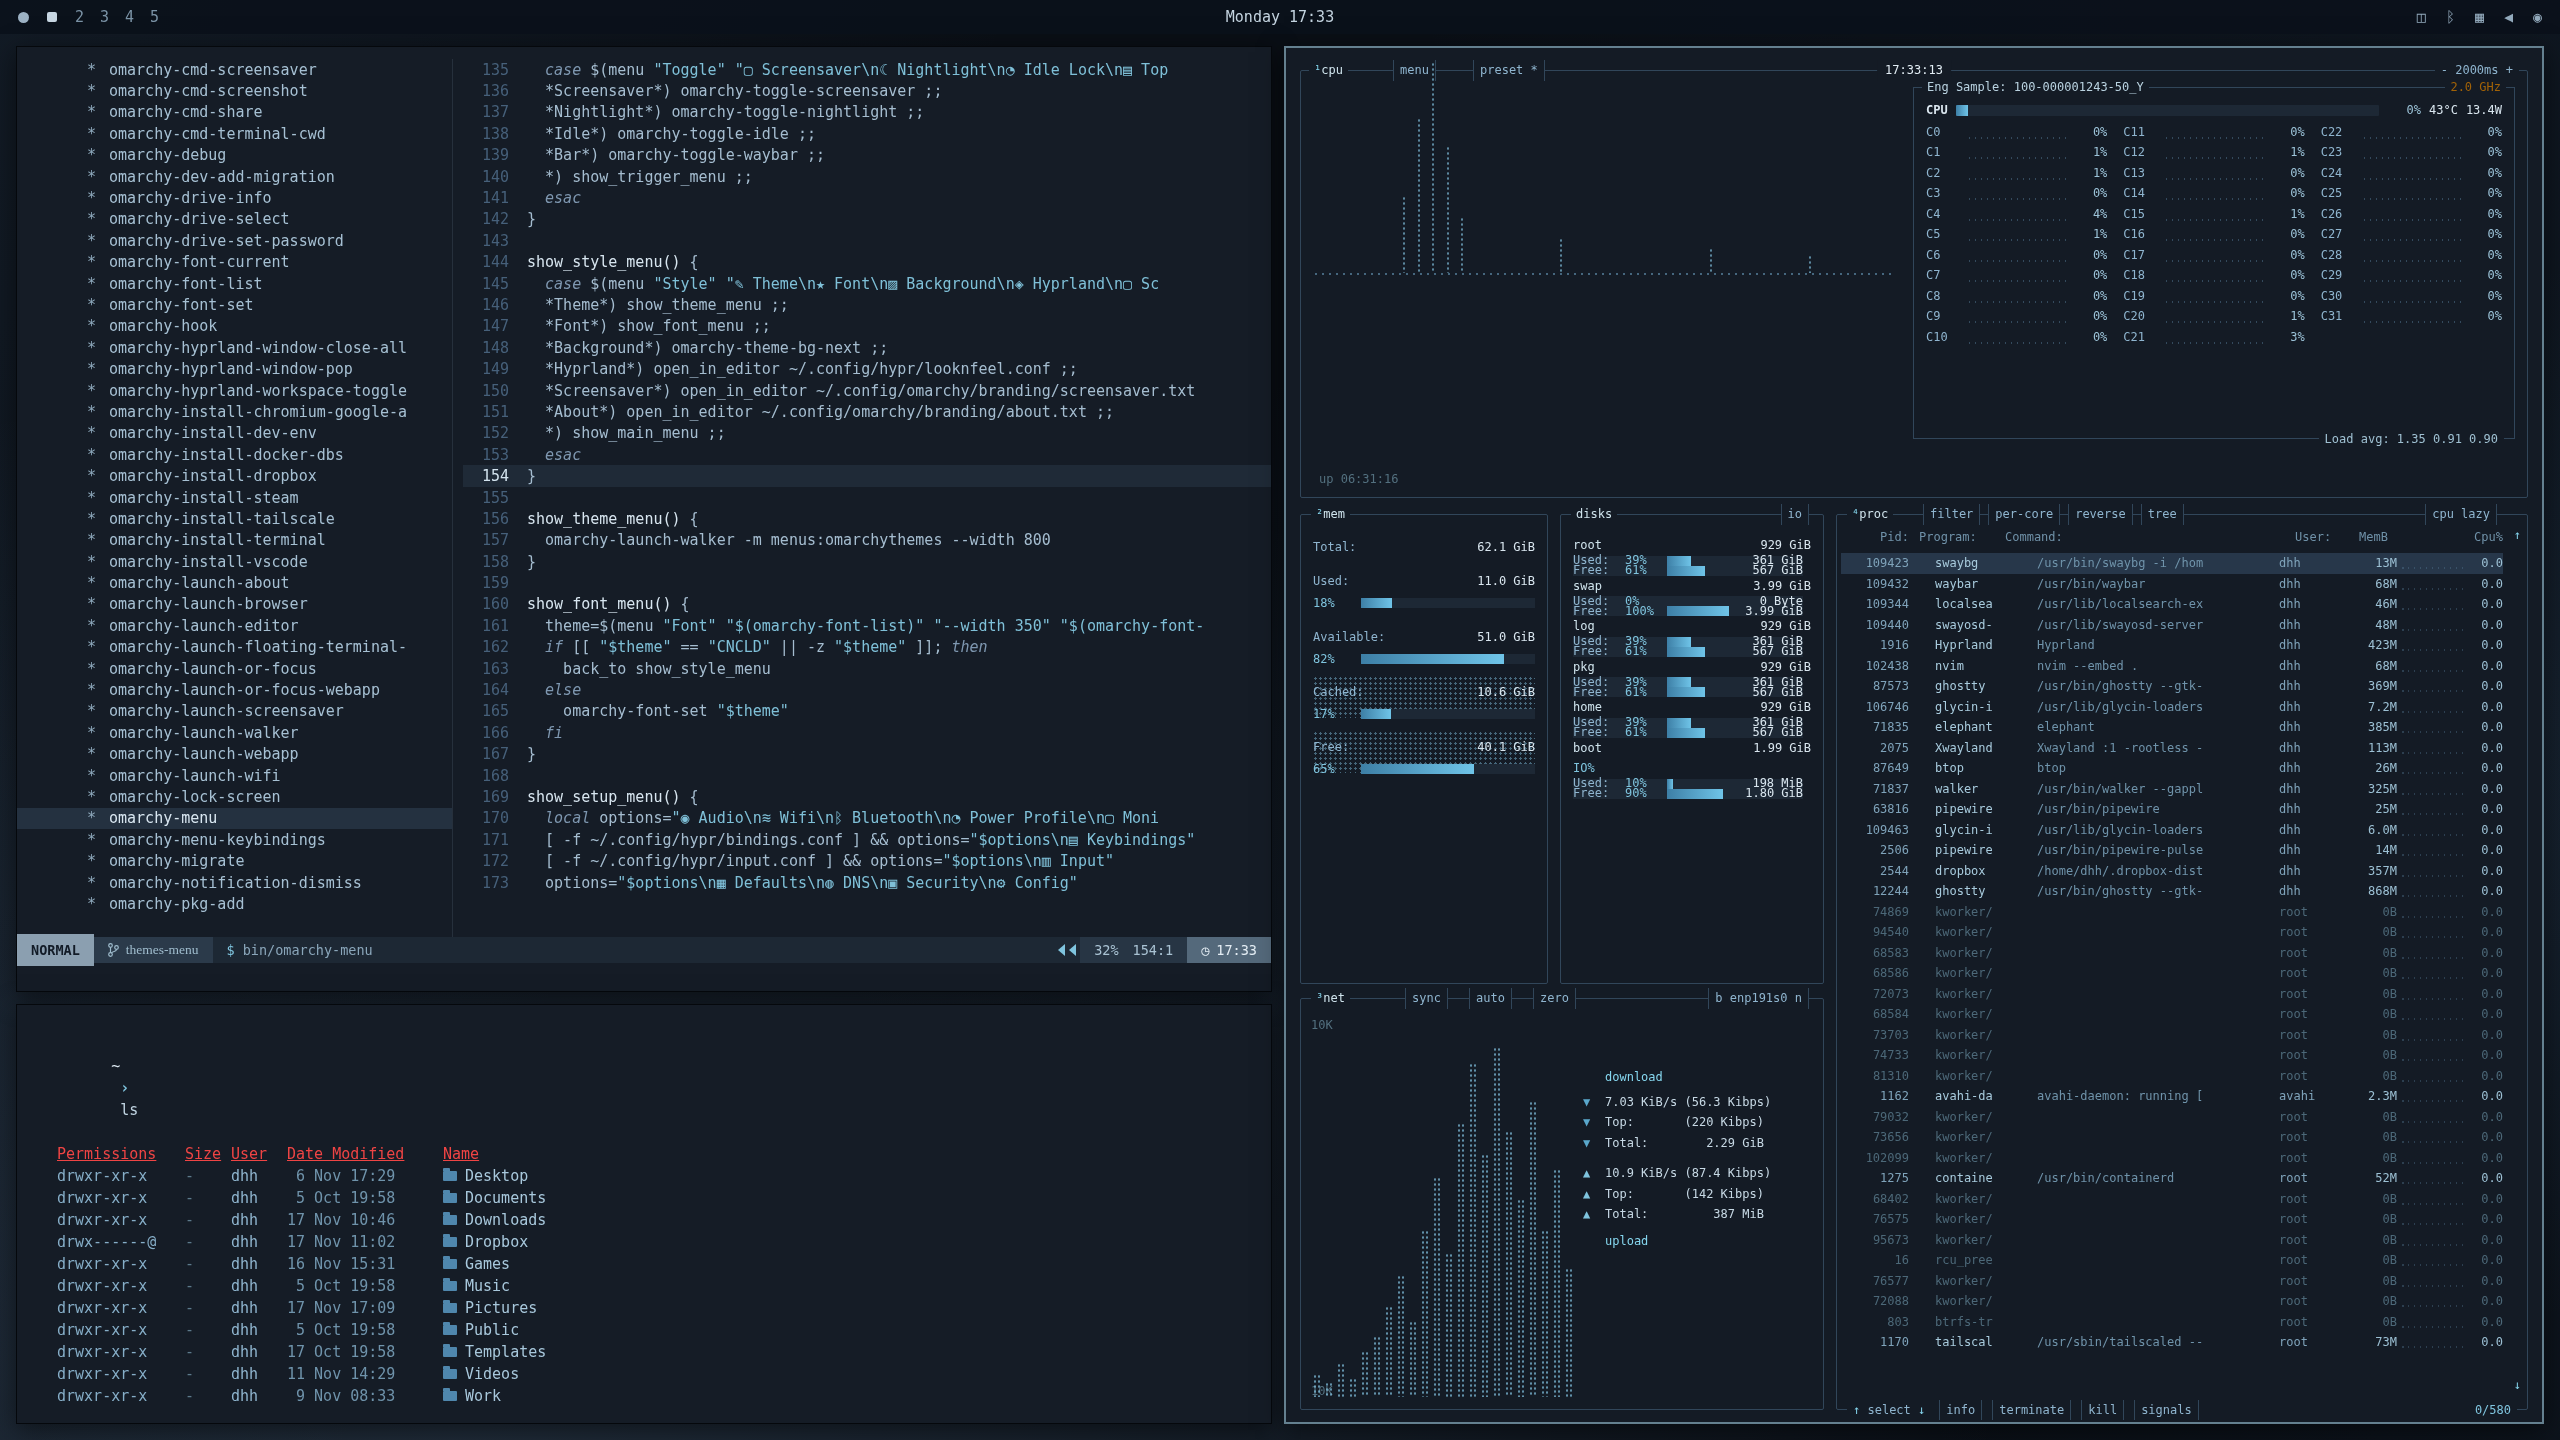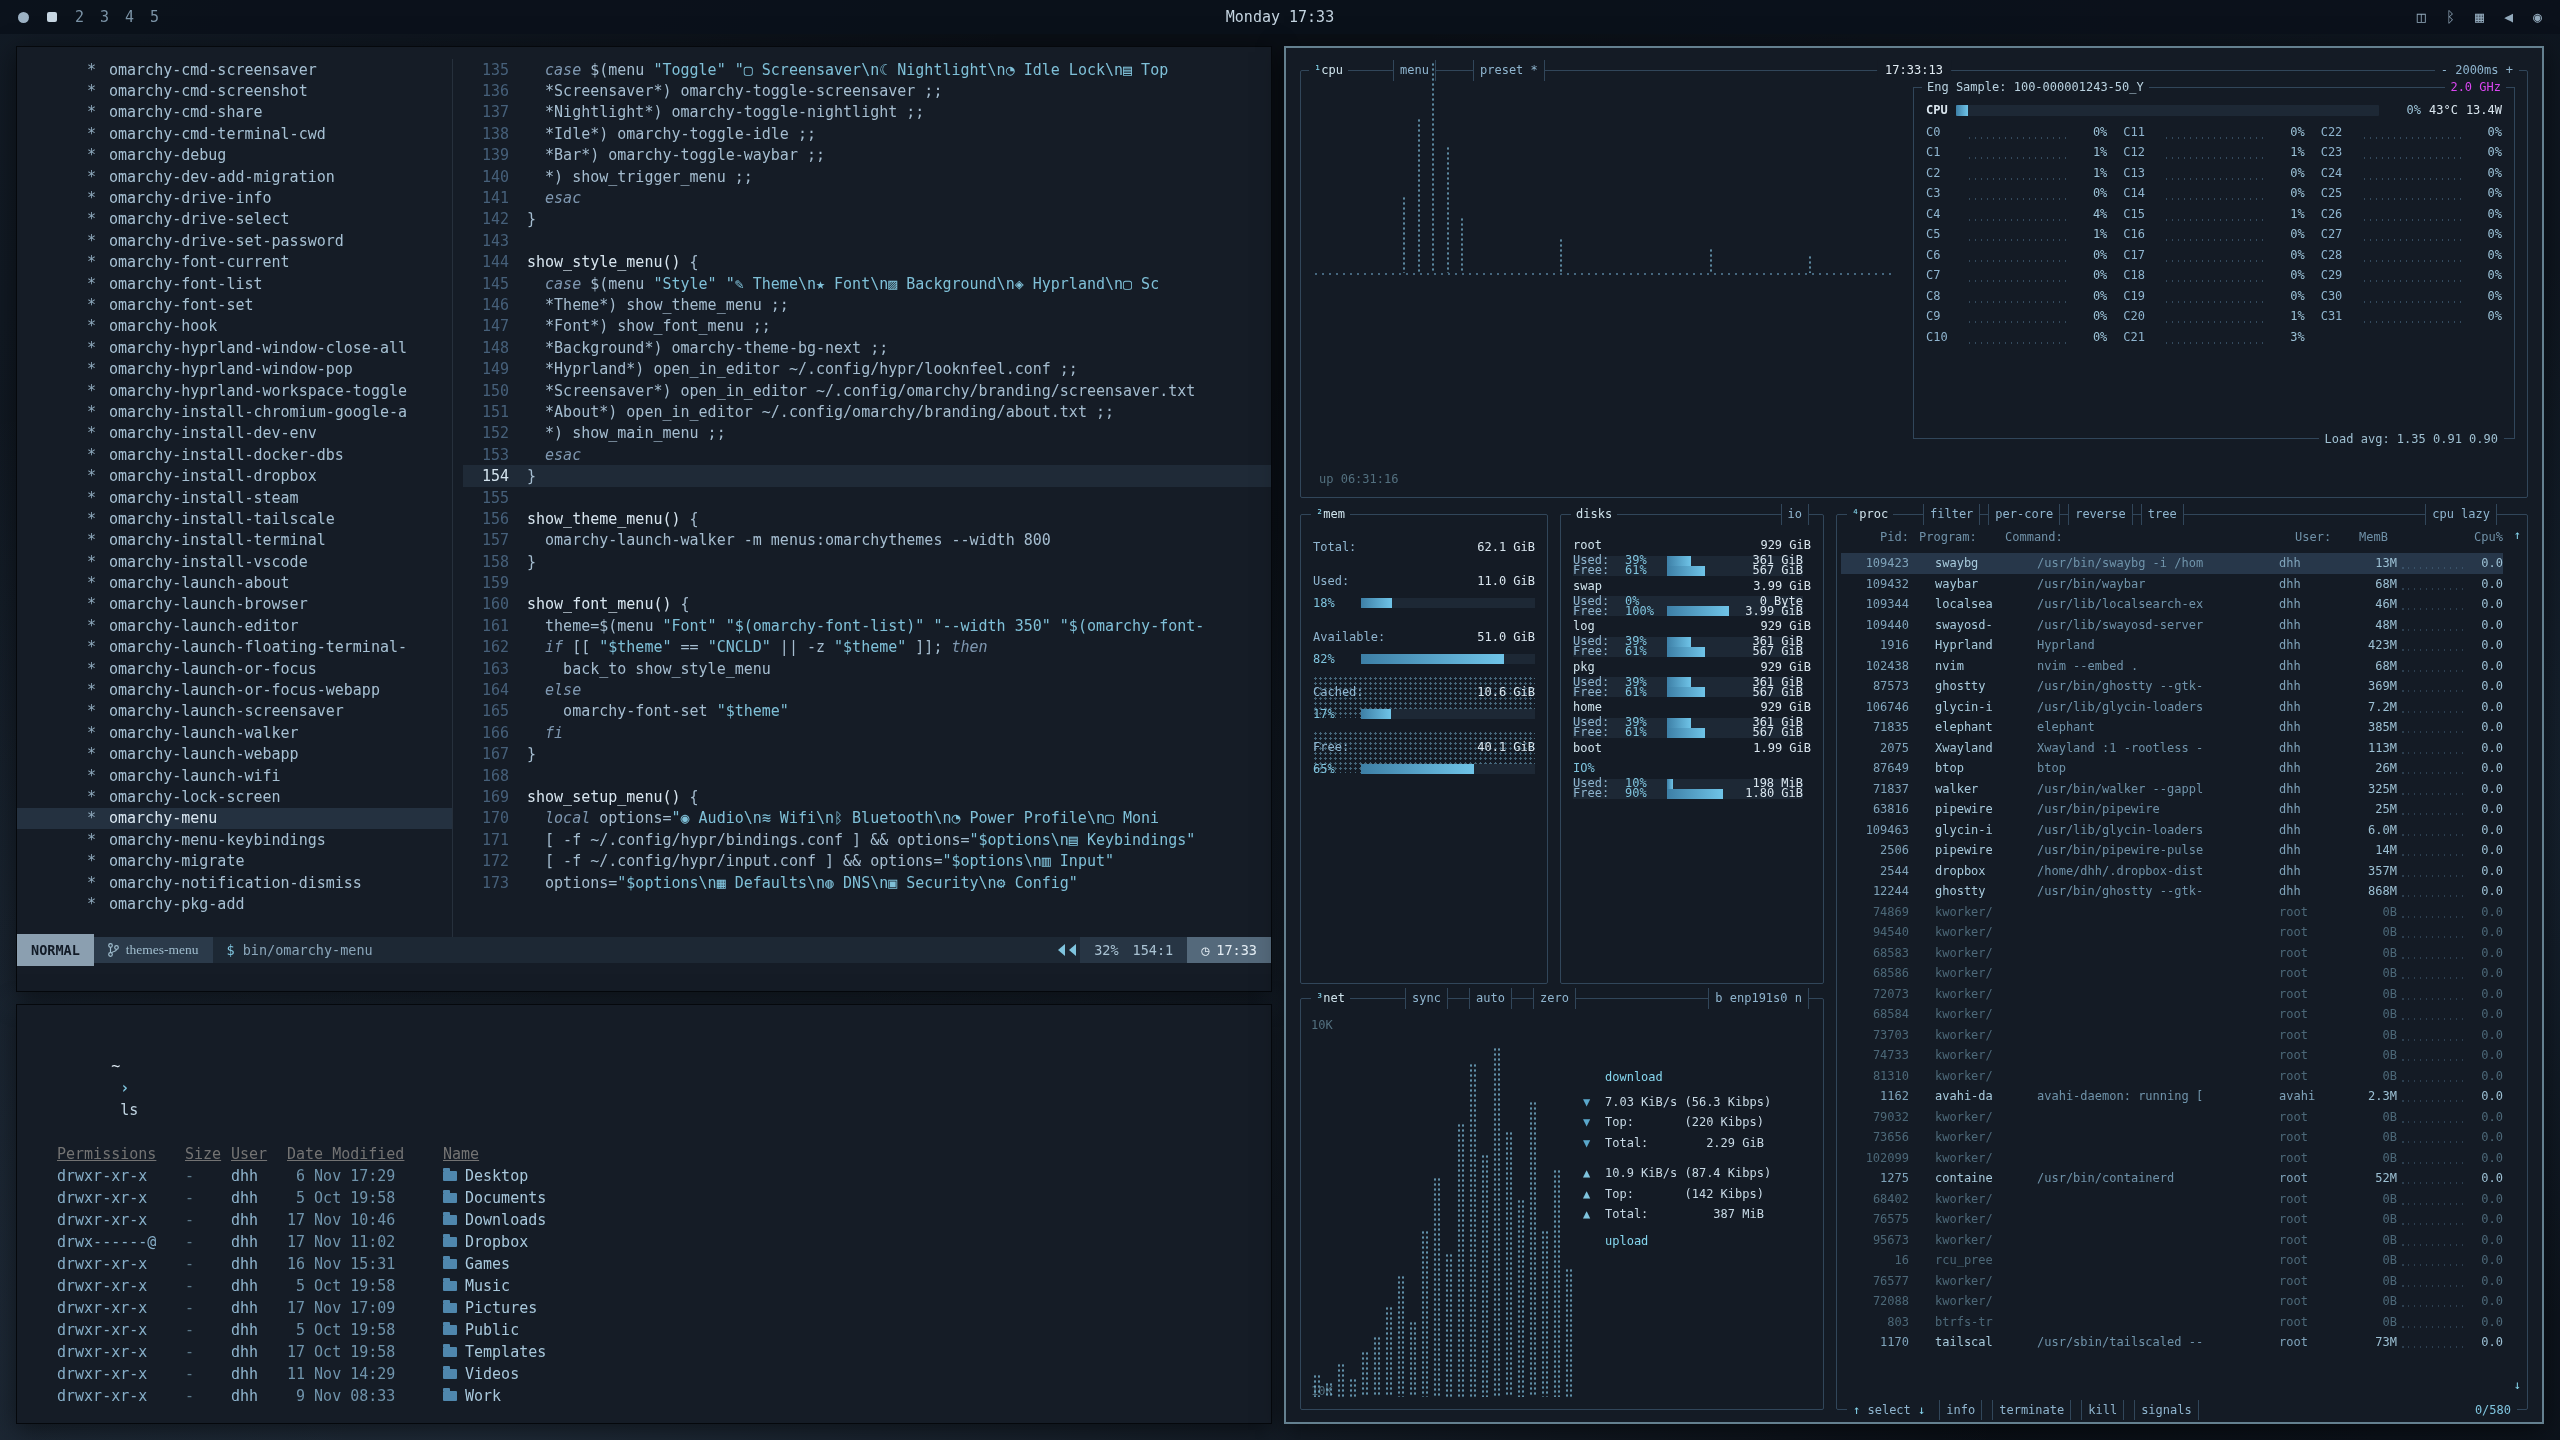--- a/index.html
+++ b/index.html
@@ -65,21 +65,21 @@
   .sl-pos { background:#273544; height:100%; display:flex; align-items:center; gap:14px; padding:0 14px; color:#a9c2d3;}
   .sl-clock { background:#54697b; color:#e4edf4; height:100%; display:flex; align-items:center; gap:7px; padding:0 14px; }
 
   
   .t-line { white-space:pre; }
   .t-prompt { color:#dce8f1; }
   .t-sym { color:#7fc4de; font-weight:bold; }
   .t-cmd { color:#c0d4e2; }
   .ls-grid { display:grid; grid-template-columns:128px 46px 56px 156px 1fr; }
   .ls-grid span { white-space:pre; }
-  .ls-head span { color:#737373; text-decoration:underline; }
+  .ls-head span { color:#ef4444; text-decoration:underline; }
   .ls-perms { color:#86aec8; } .ls-size { color:#5d7a8c; } .ls-user { color:#8fb5cf; }
   .ls-date { color:#6f93ab; }
   .ls-name { color:#a8c8dc; display:flex; align-items:center; gap:8px;}
   .folder { width:14px; height:10px; background:#4f87ad; border-radius:1px; position:relative; flex:none;}
   .folder::before { content:""; position:absolute; top:-3px; left:0; width:7px; height:3px;
     background:#4f87ad; border-radius:1px 1px 0 0; }
 
   
   .bbox { position:relative; border:1px solid #31465a; border-radius:2px; background:#141b25;}
   .btitle { position:absolute; top:-11px; left:10px; background:#141b25; padding:0 5px; color:#cfe3ec; }
@@ -95,21 +95,21 @@
   .cpu-graph { position:absolute; left:14px; top:26px; right:632px; bottom:48px; }
   .baseline { position:absolute; left:0; right:0; top:50%; height:2px;
     background:repeating-linear-gradient(90deg, rgba(110,165,200,.55) 0 2px, transparent 2px 7px); }
   .spike { position:absolute; bottom:50%; width:5px;
     background-image:radial-gradient(circle, rgba(130,195,225,.65) 1px, transparent 1.3px);
     background-size:4px 5px; }
   .uptime { position:absolute; left:18px; bottom:8px; color:#53707f; }
   .core-panel { position:absolute; right:12px; top:16px; width:602px; height:352px;
     border:1px solid #31465a; padding:12px 12px 6px 12px; }
   .cp-title { position:absolute; top:-11px; left:8px; background:#141b25; padding:0 5px; color:#b9d2e0;}
-  .cp-freq { position:absolute; top:-11px; right:8px; background:#141b25; padding:0 5px; color:#d946ef;}
+  .cp-freq { position:absolute; top:-11px; right:8px; background:#141b25; padding:0 5px; color:#a16207;}
   .cpu-meter-row { display:flex; align-items:center; gap:8px; }
   .cpu-meter-row .lbl { color:#dce8f1; font-weight:bold; }
   .meter-track { flex:1; height:11px; background:#1d2835; border-radius:1px; overflow:hidden;}
   .meter-fill { display:block; height:100%; background:linear-gradient(90deg,#3d7fa6,#6fc4e8); }
   .cpu-meter-row .pct { color:#9cc3d8; width:34px; text-align:right;}
   .cpu-meter-row .temp, .cpu-meter-row .watt { color:#d9e6ef; }
   .cores { columns:3; column-gap:16px; height:228px; margin-top:1px; }
   .core-row { display:flex; align-items:center; height:20.5px; break-inside:avoid;}
   .c-label { width:38px; color:#8fb5cf; }
   .c-dots { flex:1; height:2px; margin:0 5px; align-self:center; margin-top:12px;

